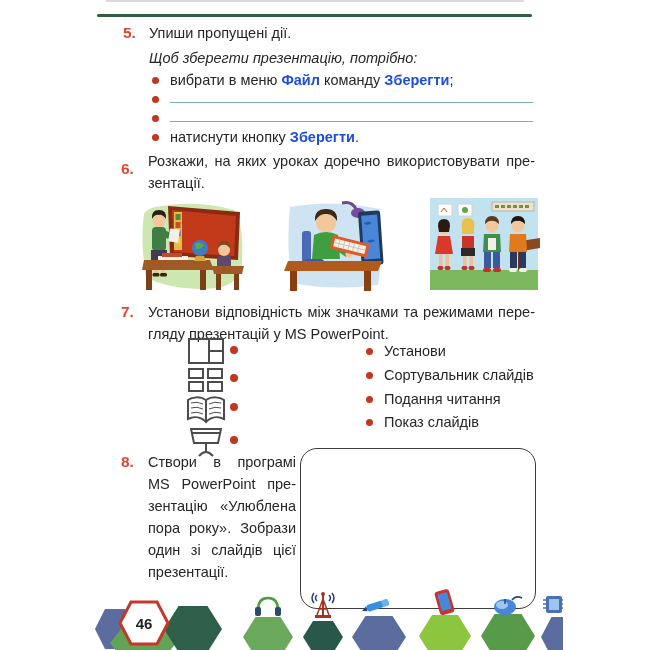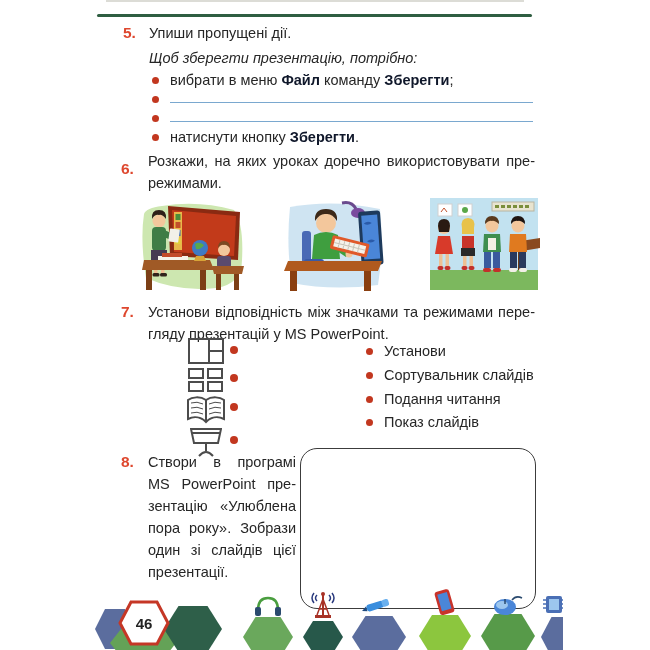--- a/index.html
+++ b/index.html
@@ -8,21 +8,21 @@
     font-family:"Liberation Sans", sans-serif;color:#262626;
     position:relative;overflow:hidden;
   }
   .abs{position:absolute;}
   .top-shadow{left:106px;top:0;width:418px;height:2px;background:#dcdcd6;}
   .rule{left:97px;top:14px;width:435px;height:3px;background:#2f5e41;border-radius:2px;}
   .tnum{font-weight:bold;color:#de472e;font-size:15.5px;line-height:22px;}
   .body-txt{font-size:14.5px;line-height:22px;color:#262626;}
   .jline{text-align:justify;text-align-last:justify;}
   .italic{font-style:italic;}
-  b,.b{font-weight:bold;color:#0f172a;}
+  b,.b{font-weight:bold;color:#1d4ed8;}
   .bullet-row{display:flex;align-items:flex-start;}
   .dot{width:7px;height:7px;border-radius:50%;background:#c2371f;flex:0 0 7px;margin:8px 11px 0 0;}
   .dot-abs{width:8px;height:8px;border-radius:50%;background:#c2371f;}
   .blank-line{flex:1;border-bottom:1.5px solid #7aa8cf;height:14px;}
   .opt-row{display:flex;align-items:flex-start;font-size:14.5px;line-height:23px;}
   .opt-row .dot{margin-top:8px;}
   .draw-box{left:300px;top:448px;width:234px;height:159px;border:1.5px solid #3c3c3c;border-radius:17px;background:#fff;}
   .hex{clip-path:polygon(25% 0,75% 0,100% 50%,75% 100%,25% 100%,0 50%);}
   .footer-clip{left:0;top:585px;width:563px;height:65px;overflow:hidden;}
   .badge-num{left:0;top:0;width:52px;height:46px;display:flex;align-items:center;justify-content:center;
@@ -55,21 +55,21 @@
 </div>
 
 <div class="abs bullet-row body-txt" style="left:152px;top:126px;width:381px;">
   <span class="dot"></span>
   <span><span>натиснути кнопку </span><span class="b">Зберегти</span><span>.</span></span>
 </div>
 
 <div class="abs tnum" style="left:121px;top:158px;">6.</div>
 <div class="abs body-txt" style="left:148px;top:150px;width:387px;">
   <div class="jline">Розкажи, на яких уроках доречно використовувати пре-</div>
-  <div>режимами.</div>
+  <div>зентації.</div>
 </div>
 
 <div class="abs" style="left:138px;top:200px;">
 <svg width="108" height="92" viewBox="0 0 108 92">
   <path d="M6,14 Q2,40 8,78 Q40,92 78,88 Q104,84 104,60 Q106,24 96,10 Q60,0 24,6 Q8,8 6,14 Z" fill="#cde7b0"></path>
   <polygon points="30,6 102,12 100,60 32,56" fill="#8a2a12"></polygon>
   <polygon points="34,10 98,16 96,56 36,52" fill="#c23a1a"></polygon>
   <rect x="36" y="12" width="8" height="38" fill="#e8b84a"></rect>
   <rect x="37.5" y="14" width="5" height="6" fill="#4a8e3a"></rect>
   <rect x="37.5" y="22" width="5" height="6" fill="#c2502a"></rect>

